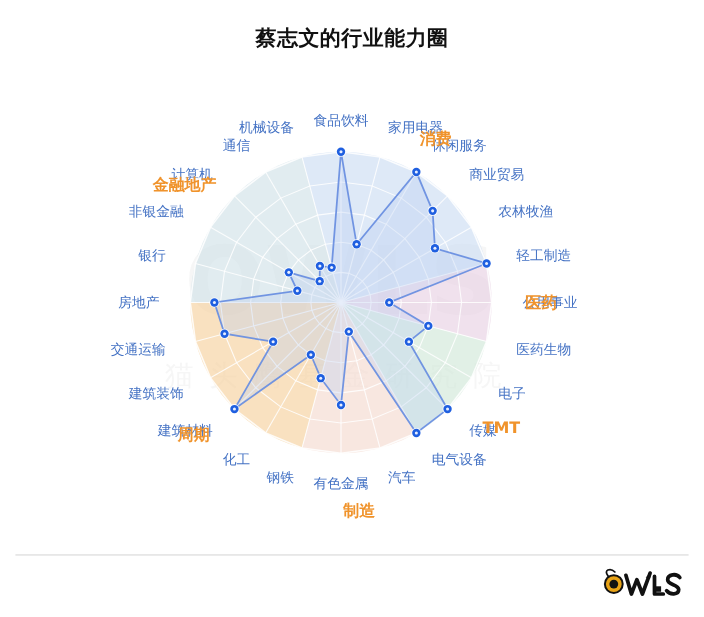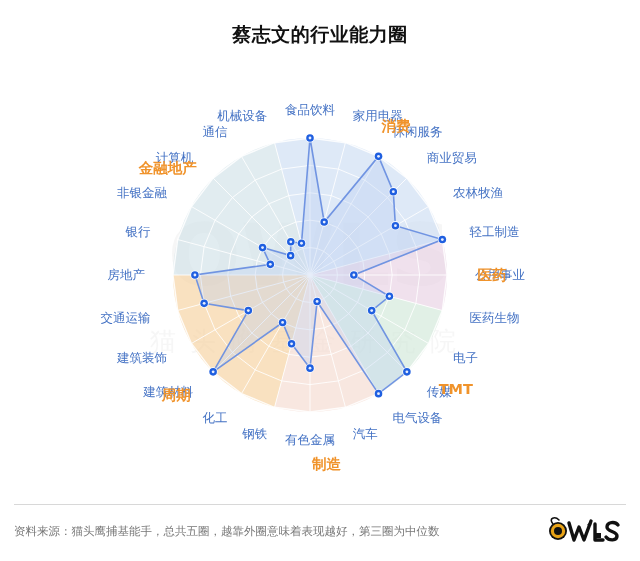--- a/index.html
+++ b/index.html
@@ -197,21 +197,20 @@
           <text x="492.0" y="210.0" text-anchor="middle" font-size="14.5" font-weight="bold" fill="#f0932b" font-family="&quot;DejaVu Sans&quot;,&quot;Liberation Sans&quot;,sans-serif">医药</text>
           <text x="455.8" y="323.9" text-anchor="middle" font-size="14.5" font-weight="bold" fill="#f0932b" font-family="&quot;DejaVu Sans&quot;,&quot;Liberation Sans&quot;,sans-serif">TMT</text>
           <text x="326.6" y="399.3" text-anchor="middle" font-size="14.5" font-weight="bold" fill="#f0932b" font-family="&quot;DejaVu Sans&quot;,&quot;Liberation Sans&quot;,sans-serif">制造</text>
           <text x="176.2" y="330.4" text-anchor="middle" font-size="14.5" font-weight="bold" fill="#f0932b" font-family="&quot;DejaVu Sans&quot;,&quot;Liberation Sans&quot;,sans-serif">周期</text>
           <text x="167.8" y="102.9" text-anchor="middle" font-size="14.5" font-weight="bold" fill="#f0932b" font-family="&quot;DejaVu Sans&quot;,&quot;Liberation Sans&quot;,sans-serif">金融地产</text>
         </g>
     </svg>
   </div>
 
   <div class="footer-rule"></div>
-  <div class="footer-text">资料来源：猫头鹰捕基能手，总共五圈，越靠外圈意味着表现越好，第三圈为中位数</div>
 
   <div class="logo">
     <svg viewBox="0 0 82 34" width="82" height="34">
       <path d="M8 9 C3 3 10 1 14 5" stroke="#111" stroke-width="1.6" fill="none" stroke-linecap="round"></path>
       <circle cx="13" cy="16" r="9" fill="#111"></circle>
       <circle cx="13" cy="16" r="7.2" fill="#e8a317"></circle>
       <circle cx="13" cy="16" r="4" fill="#111"></circle>
       <path d="M24 8 L29 25 L34 12 L39 25 L46 6" stroke="#111" stroke-width="3.4" fill="none" stroke-linejoin="round" stroke-linecap="round"></path>
       <path d="M42 10 L47 5 L46 11 Z" fill="#111"></path>
       <path d="M50 9 L50 25 L58 25" stroke="#111" stroke-width="3.4" fill="none" stroke-linecap="round" stroke-linejoin="round"></path>

